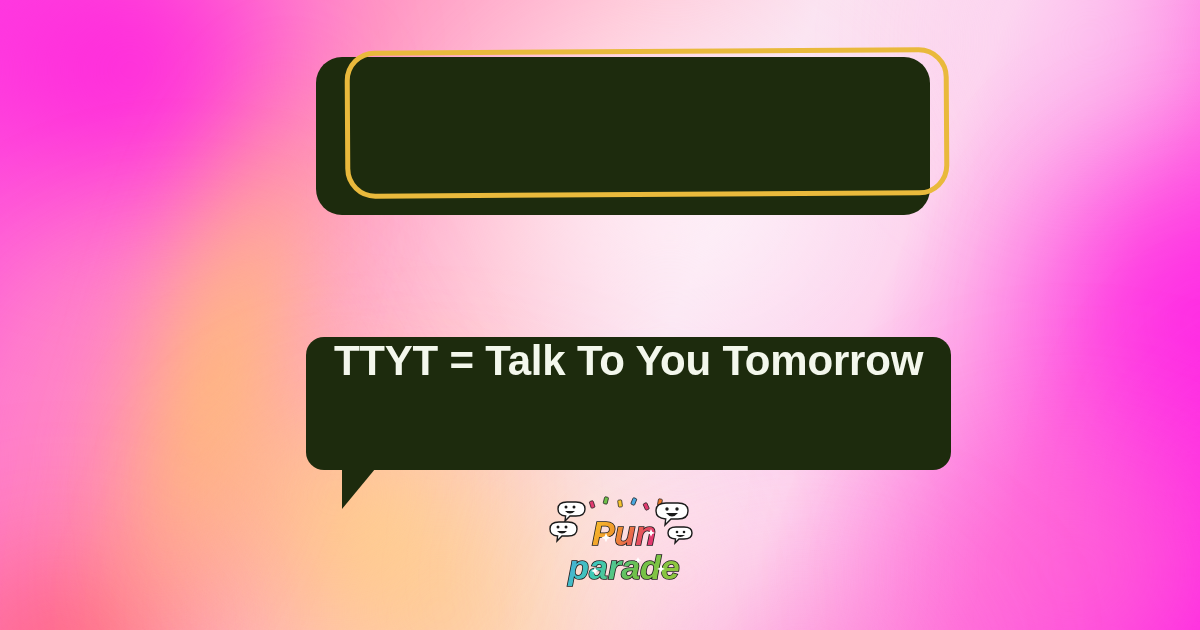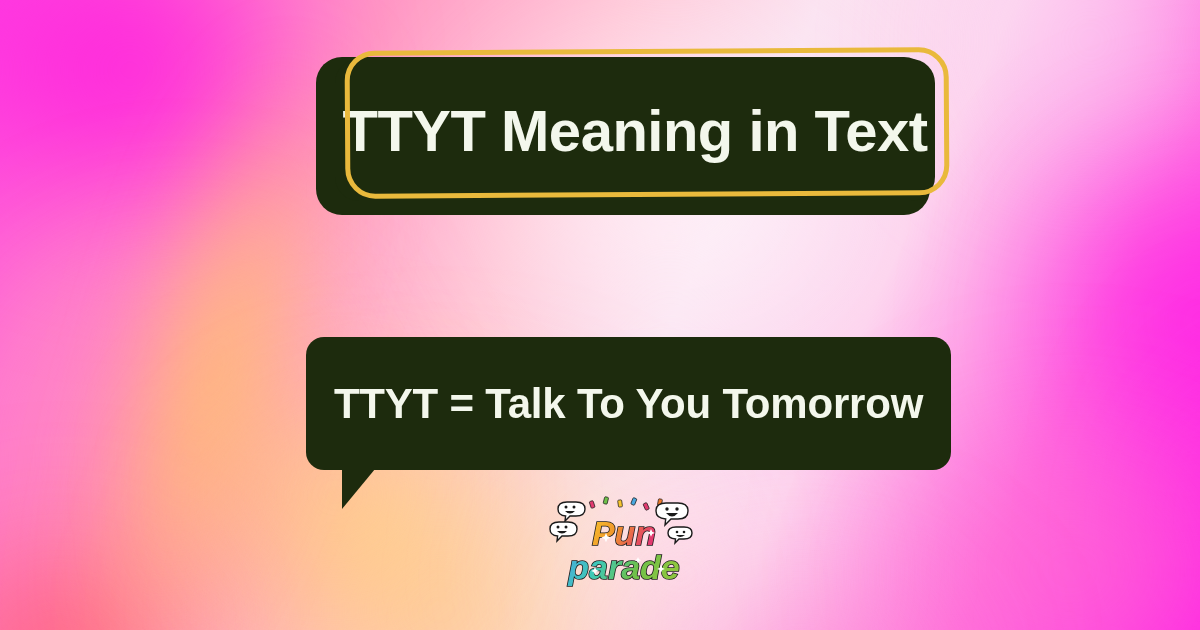--- a/index.html
+++ b/index.html
@@ -187,21 +187,20 @@
     width: 645px;
     height: 133px;
   }
 
   .bubble-box {
     position: absolute;
     inset: 0;
     background: #1d2b0d;
     border-radius: 18px;
     display: flex;
-    align-items: center;
     justify-content: center;
   }
 
   .bubble-tail {
     position: absolute;
     left: 36px;
     top: 126px;
     width: 0;
     height: 0;
     border-left: 0 solid transparent;
@@ -245,23 +244,20 @@
     <div class="blob blob-white2"></div>
     <div class="blob blob-lav-tr"></div>
     <div class="blob blob-magenta-r"></div>
     <div class="blob blob-magenta-far"></div>
     <div class="blob blob-pink-br"></div>
     <div class="blob blob-pink-bc"></div>
   </div>
 
   <div id="title-banner">
     <div class="title-shadow"></div>
-    <div class="title-box">
-      <span class="title-text">TTYT Meaning in Text</span>
-    </div>
     <div class="title-outline"></div>
   </div>
 
   <div id="answer-bubble">
     <div class="bubble-tail"></div>
     <div class="bubble-box">
       <span class="bubble-text">TTYT = Talk To You Tomorrow</span>
     </div>
   </div>
 

